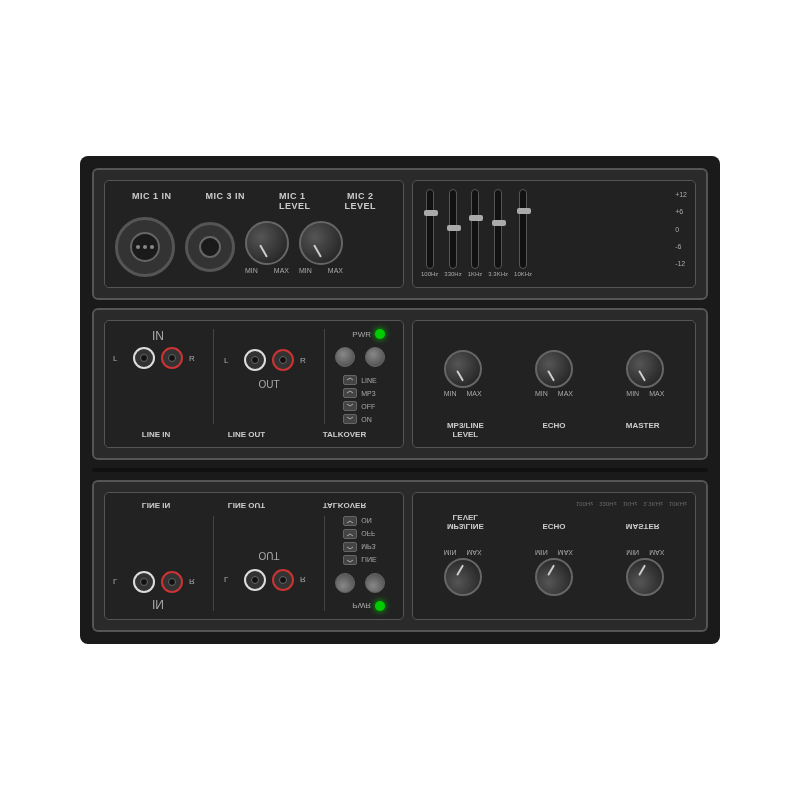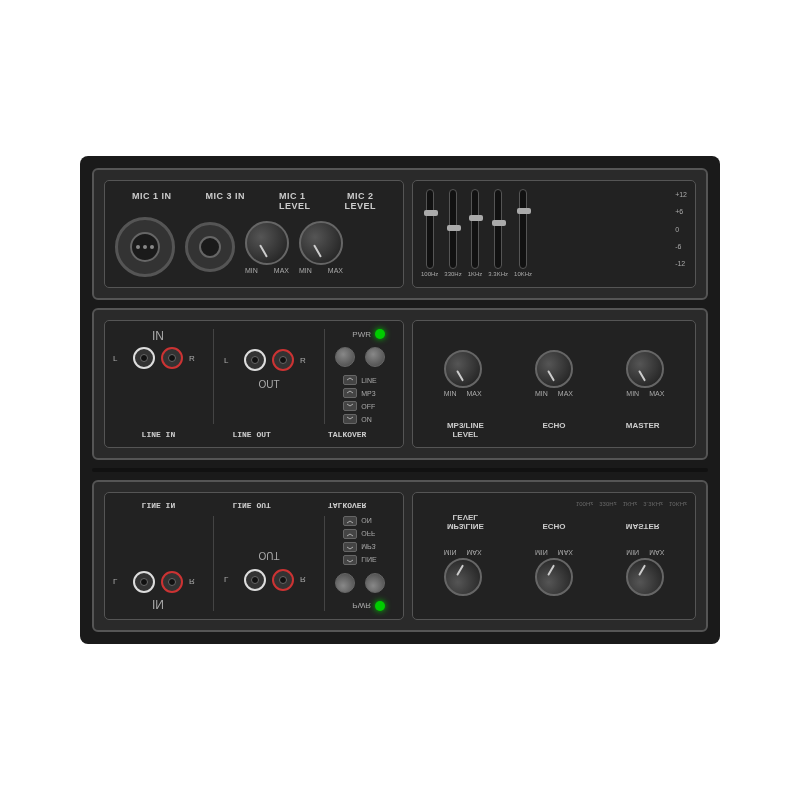--- a/index.html
+++ b/index.html
@@ -338,21 +338,20 @@
     .bottom-labels {
       display: flex;
       justify-content: space-around;
       margin-top: 6px;
     }
     .bottom-label {
       font-size: 8px;
       color: #ccc;
       font-weight: bold;
       text-align: center;
-      font-family: Liberation Mono, monospace;
     }
 
     
     .controls-section {
       background: #222;
       border: 1.5px solid #555;
       border-radius: 5px;
       padding: 8px;
       flex: 1;
       display: flex;

